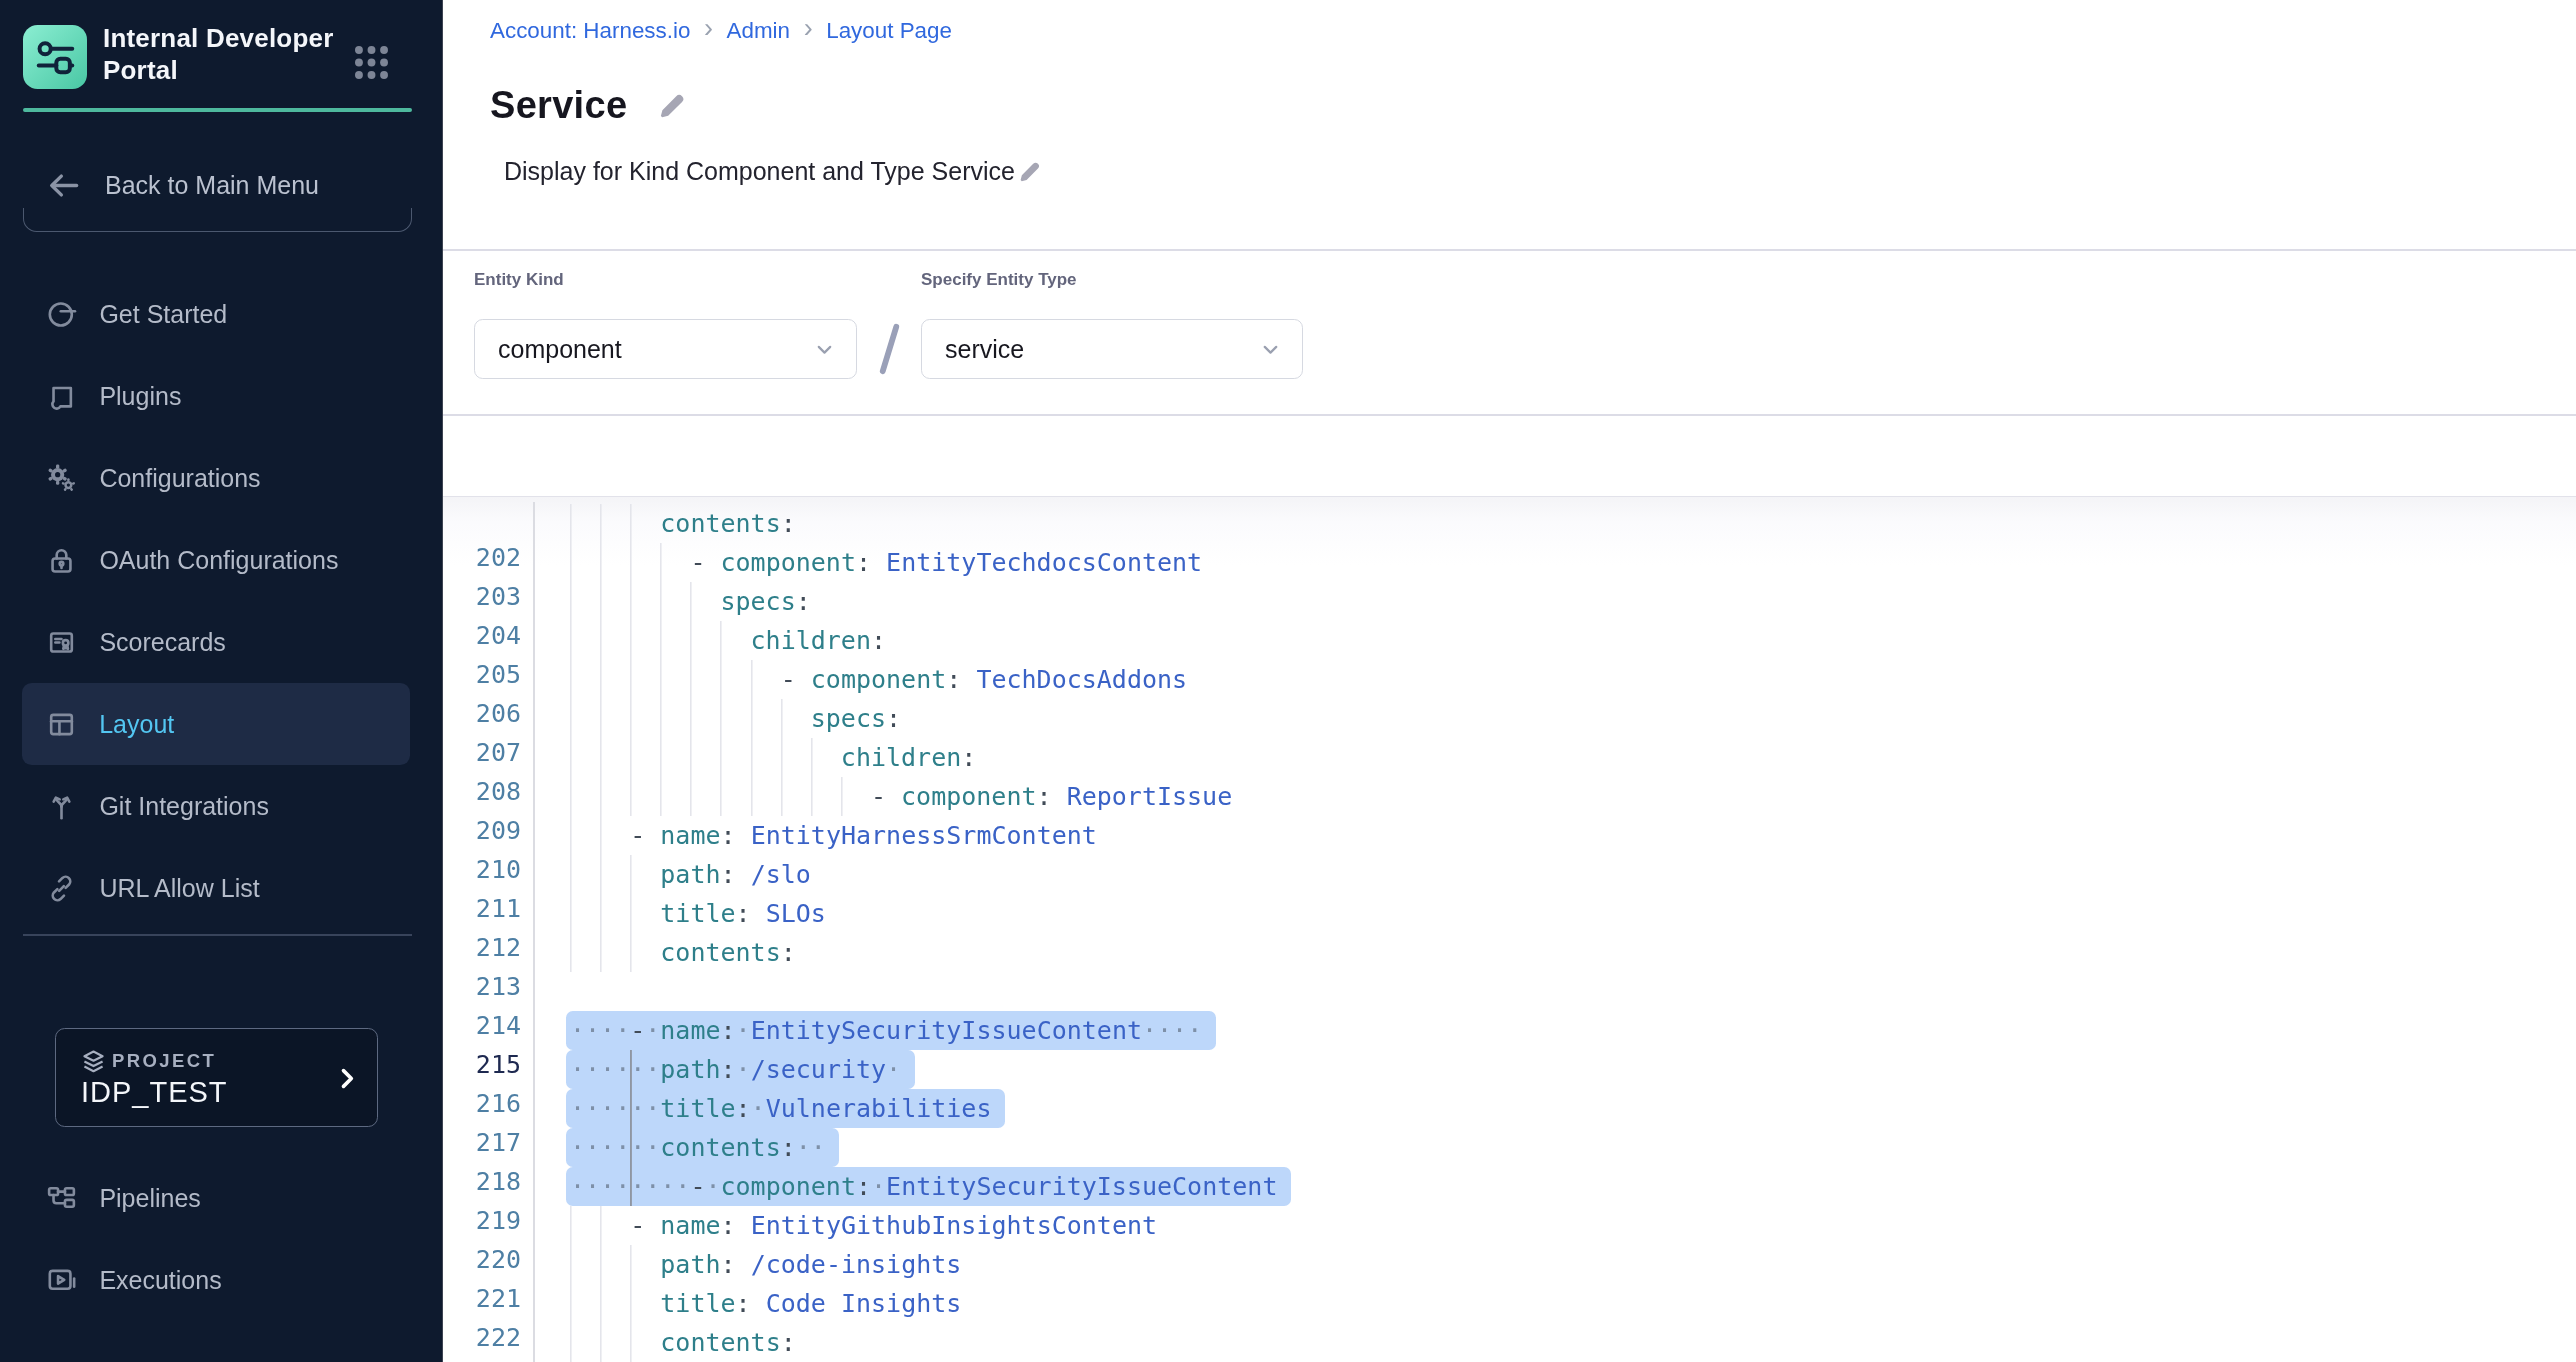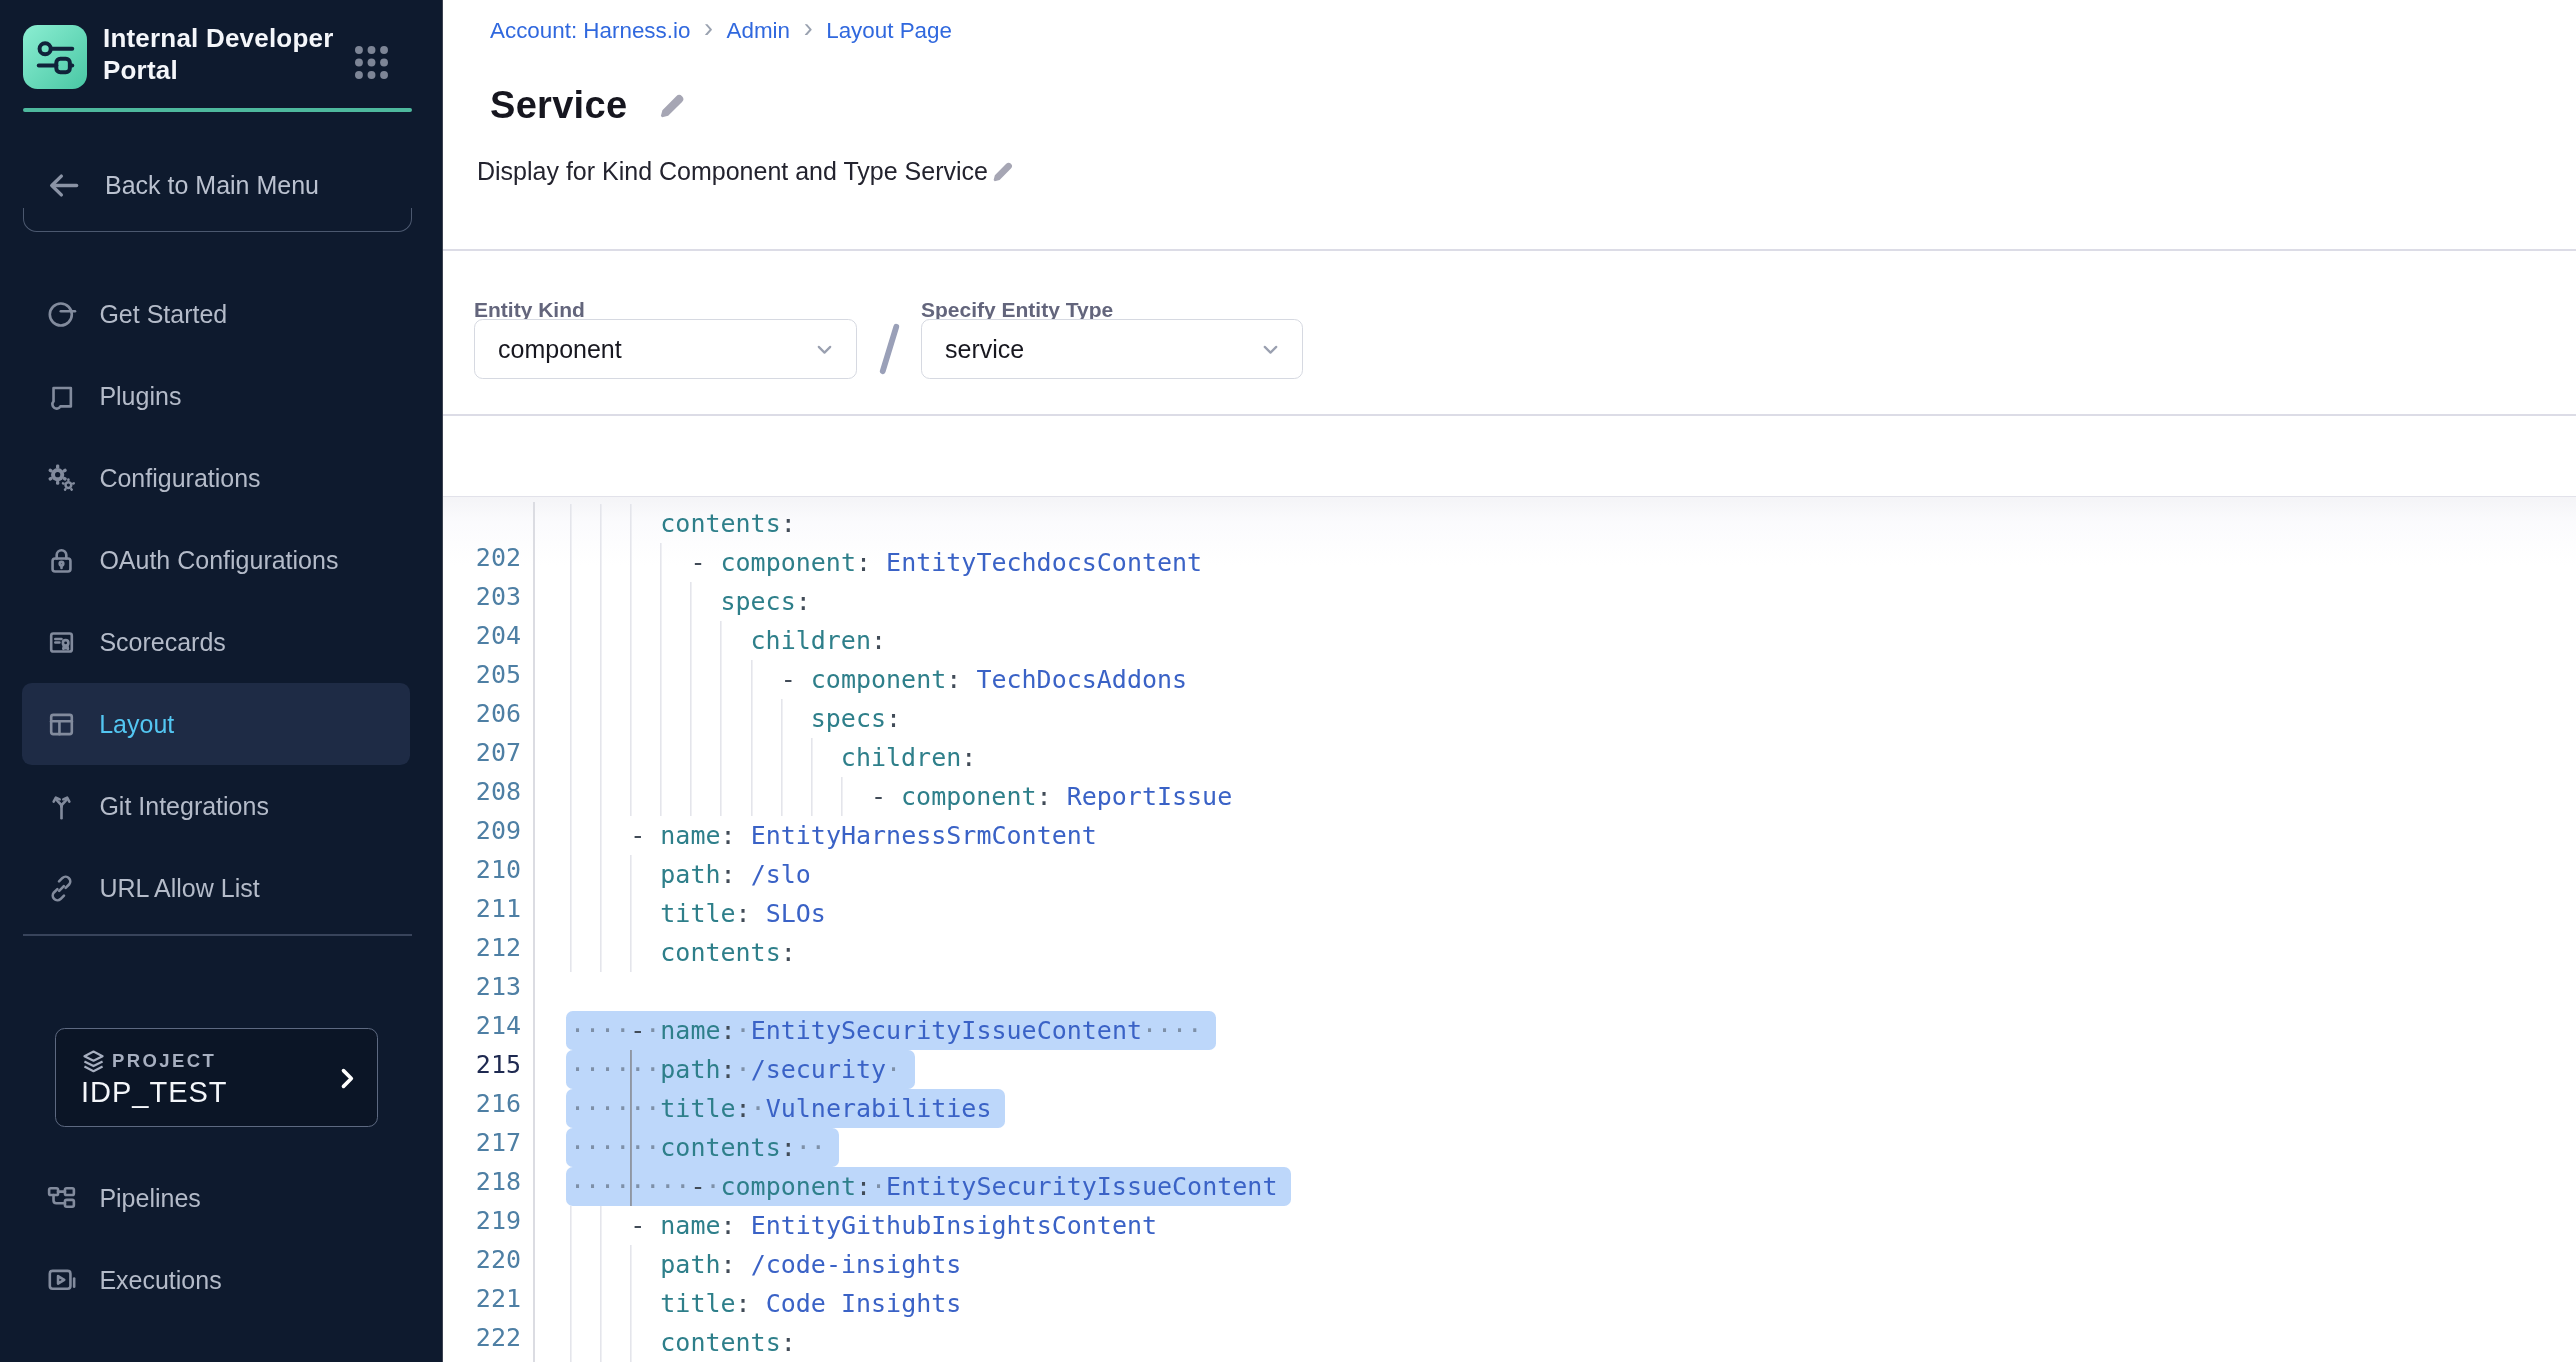--- a/index.html
+++ b/index.html
@@ -39,26 +39,26 @@
   .proj-layers { position:absolute; left:23px; top:17.5px; }
   .proj-chev { position:absolute; right:15.6px; top:35px; }
 
   
   .main { position:absolute; left:443px; top:0; width:2133px; height:1363px; background:#fff;padding-left:36px; }
   .breadcrumb { position:absolute; left:47px; top:17.5px; display:flex; align-items:center; gap:13.6px; }
   .breadcrumb a { font-size:22.4px; color:#3068de; text-decoration:none; cursor:pointer; }
   .breadcrumb .sep { font-size:27px; color:#9aa2b0; line-height:22.4px; margin-top:-3.9px; }
   .title-row { position:absolute; left:47px; top:84px; display:flex; align-items:center; gap:27px; }
   .page-title { font-size:38px; font-weight:bold; color:#16161f; letter-spacing:0.3px; }
-  .subtitle-row { position:absolute; left:34px; top:157px; display:flex; align-items:center; }
+  .subtitle-row { position:absolute; left:61px; top:157px; display:flex; align-items:center; }
   .page-subtitle { font-size:25px; color:#23232e; }
   .pencil { cursor:pointer; display:inline-flex; }
   .hr { position:absolute; left:0; right:0; height:1.9px; background:#dcdce6; }
   .hr1 { top:249px; } .hr2 { top:414px; }
-  .field-label { position:absolute; top:298px; font-size:21px; font-weight:bold; color:#63657c; }
+  .field-label { position:absolute; top:270px; font-size:17px; font-weight:bold; color:#63657c; }
   .fl-kind { left:31px; } .fl-type { left:478px; }
   .dropdown { position:absolute; top:319px; height:60px; background:#fff; border:1.7px solid #d6d9e1;
               border-radius:8.7px; display:flex; align-items:center; padding:0 19.4px 0 23px;
               cursor:pointer; justify-content:space-between; }
   .dd-kind { left:31px; width:383px; } .dd-type { left:478px; width:382px; }
   .dd-value { font-size:25px; color:#17171f; }
   .slash-sep { position:absolute; left:432px; top:321px; width:29px; height:56px; }
 
   
   .code-area { position:absolute; left:0; right:0; top:496px; bottom:0; overflow:hidden;

